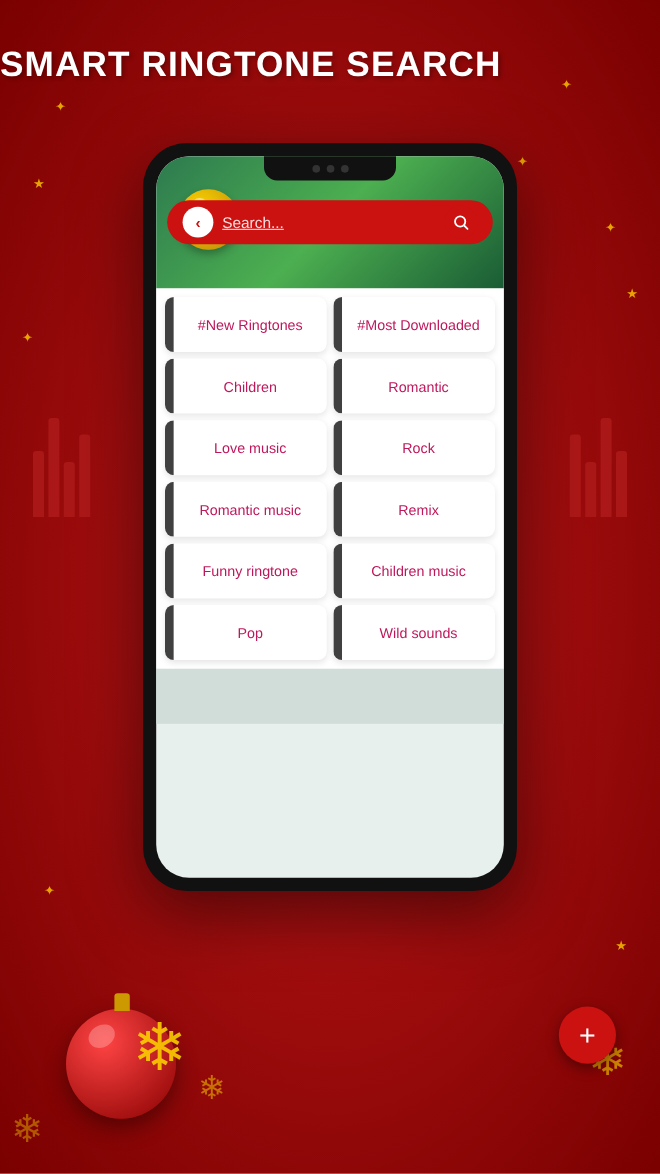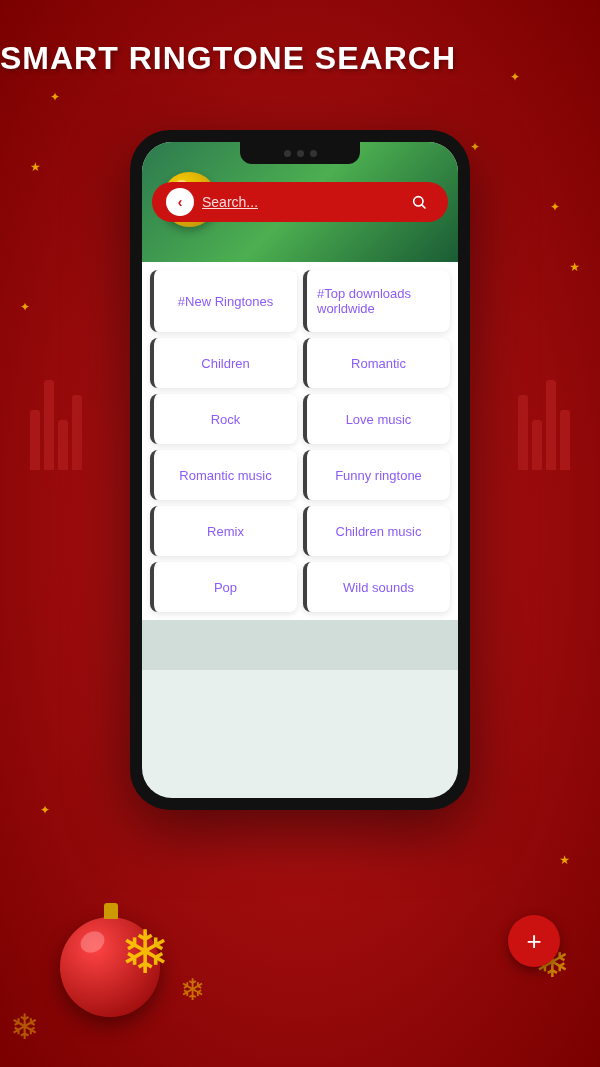--- a/index.html
+++ b/index.html
@@ -165,25 +165,25 @@
       padding: 8px;
       display: grid;
       grid-template-columns: 1fr 1fr;
       gap: 6px;
     }
 
     .category-card {
       background: white;
       border-radius: 8px;
       padding: 16px 10px;
-      text-align: left;
+      text-align: center;
       font-size: 13px;
-      color: #8b5cf6;
+      color: #be185d;
       font-weight: 500;
-      border-left: 4px solid #404040;
+      border-left: 8px solid #404040;
       box-shadow: 0 2px 6px rgba(0,0,0,0.1);
       cursor: pointer;
       min-height: 50px;
       display: flex;
       align-items: center;
       justify-content: center;
     }
 
     
     .screen-bottom-bg {
@@ -375,28 +375,28 @@
               <circle cx="11" cy="11" r="7"></circle>
               <line x1="21" y1="21" x2="16.65" y2="16.65"></line>
             </svg>
           </div>
         </div>
       </div>
     </div>
 
     <div class="categories-container" id="categories-grid">
     <div class="category-card">#New Ringtones</div>
-        <div class="category-card">#Top downloads worldwide</div>
+        <div class="category-card">#Most Downloaded</div>
         <div class="category-card">Children</div>
         <div class="category-card">Romantic</div>
+        <div class="category-card">Love music</div>
         <div class="category-card">Rock</div>
-        <div class="category-card">Love music</div>
         <div class="category-card">Romantic music</div>
+        <div class="category-card">Remix</div>
         <div class="category-card">Funny ringtone</div>
-        <div class="category-card">Remix</div>
         <div class="category-card">Children music</div>
         <div class="category-card">Pop</div>
         <div class="category-card">Wild sounds</div>
       </div>
 
     <div class="screen-bottom-bg"></div>
 
   </div>
 </div>
 

